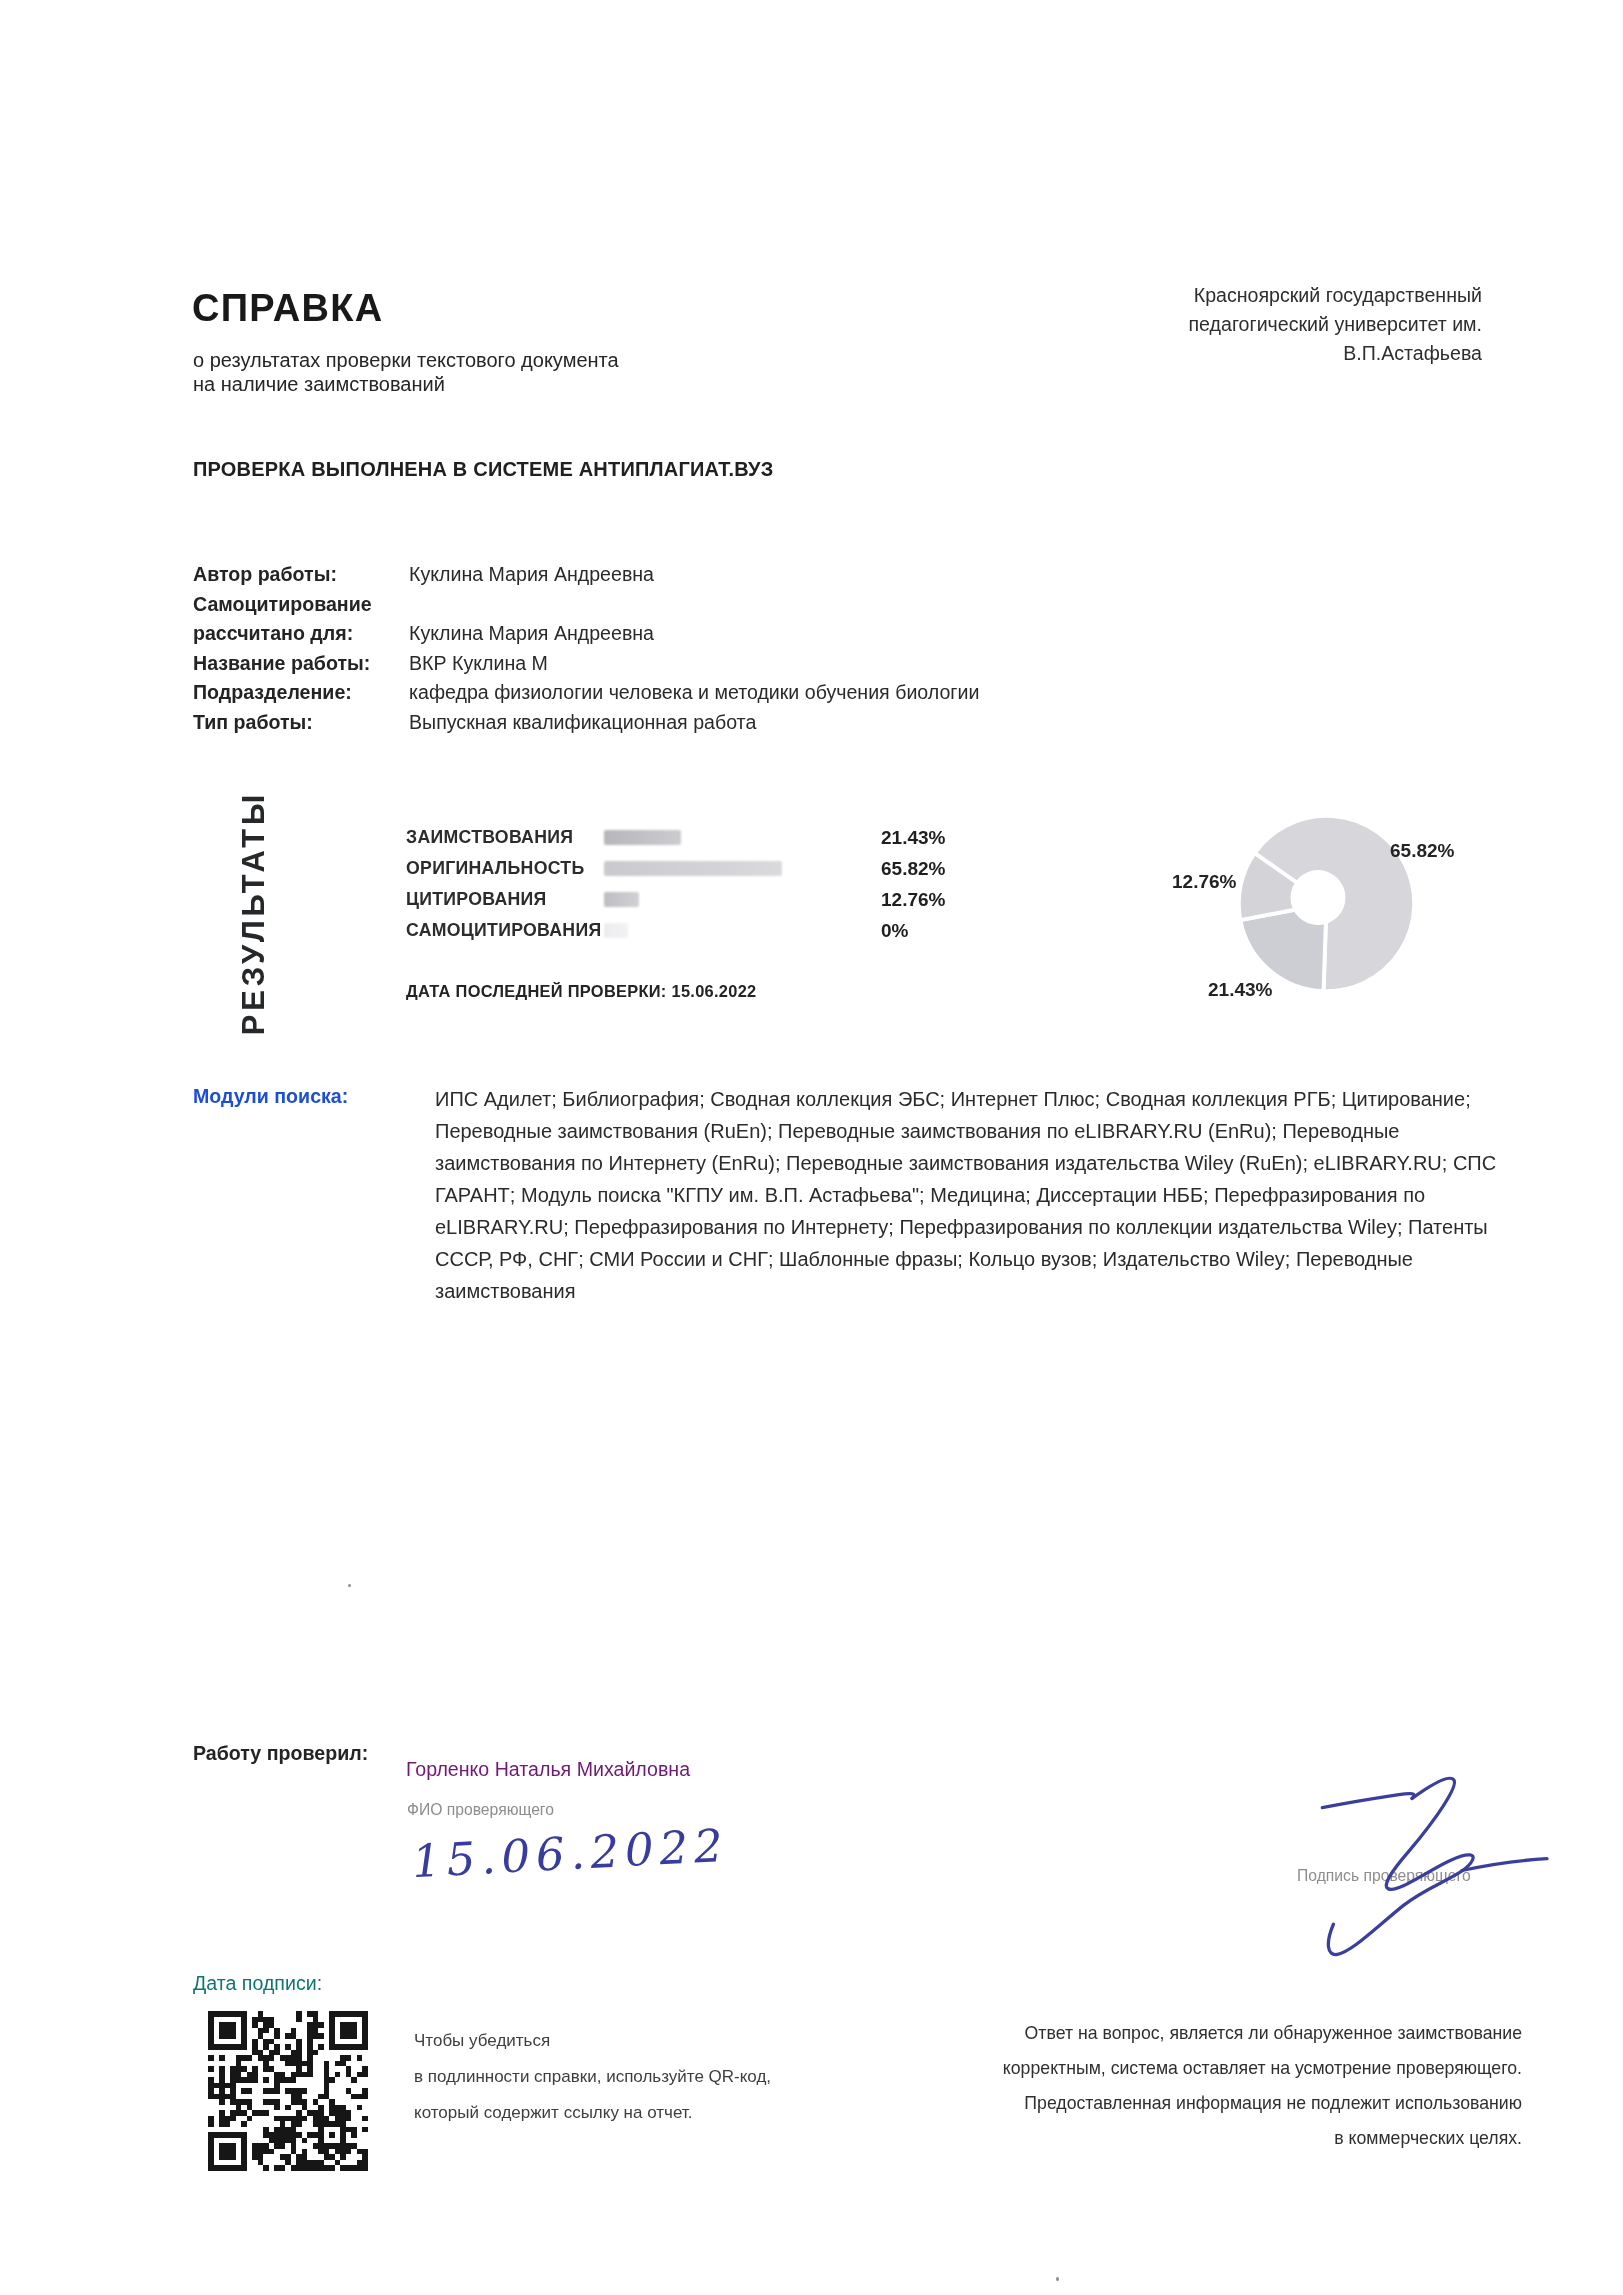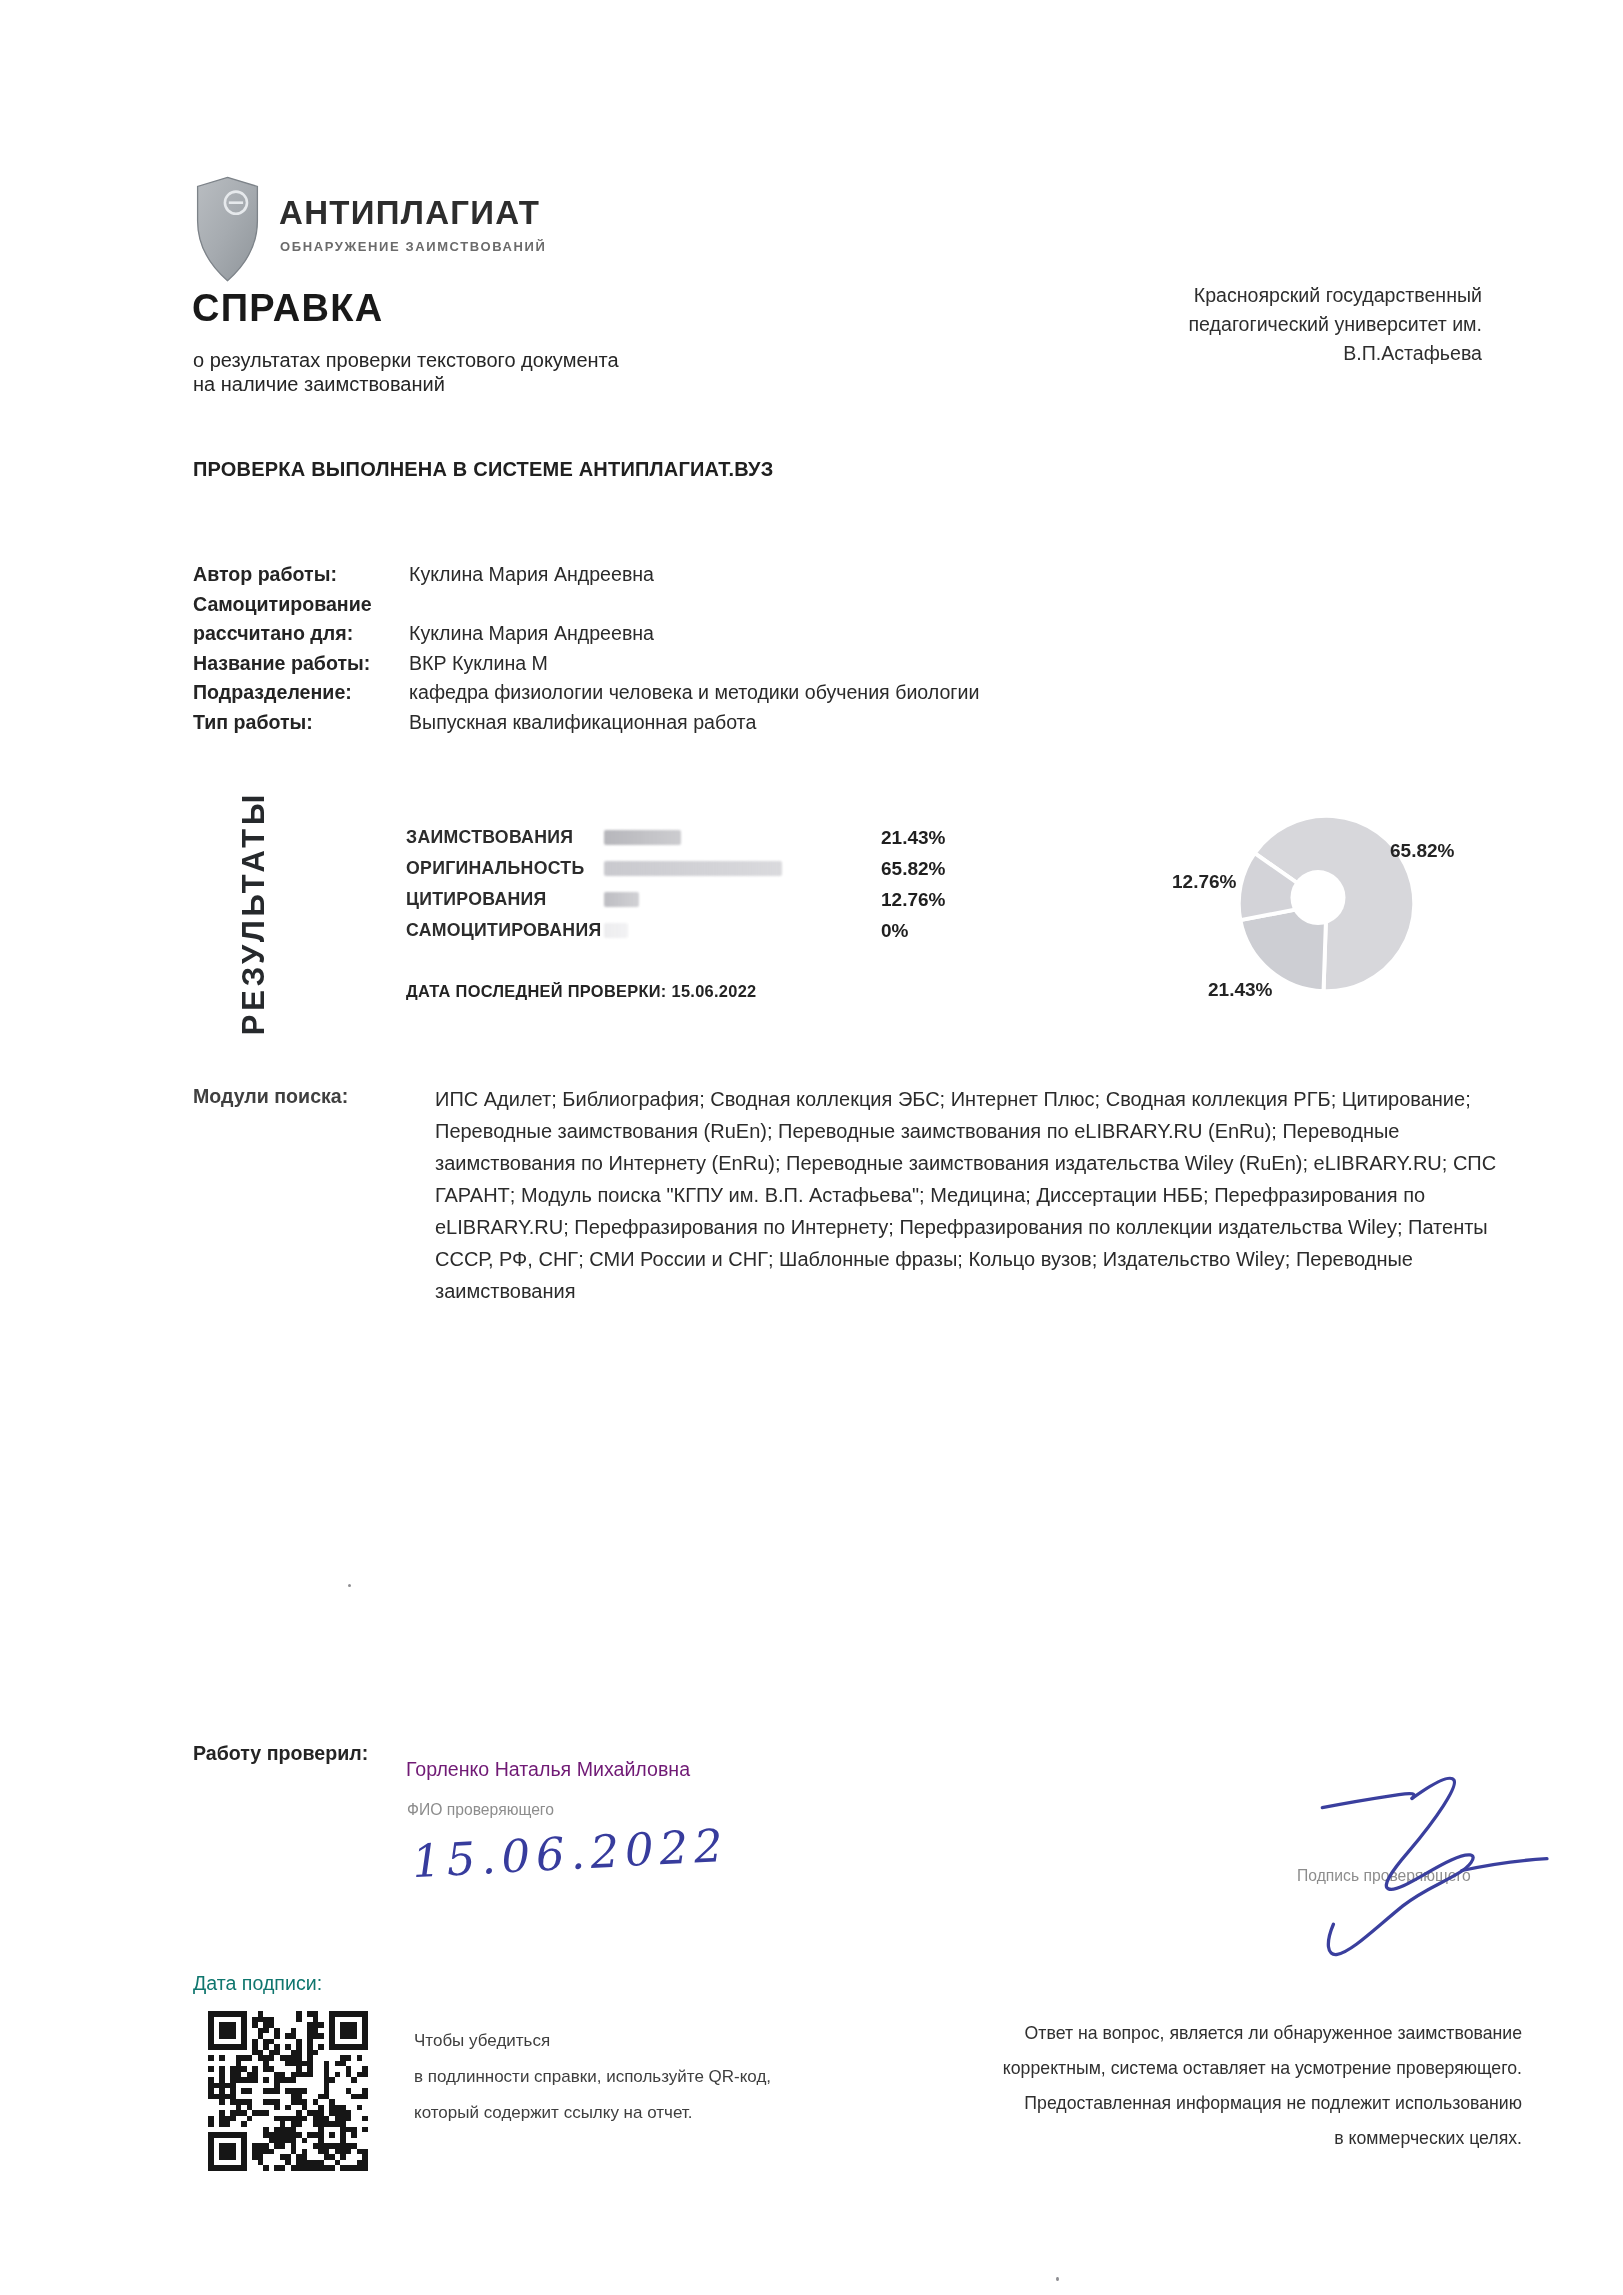--- a/index.html
+++ b/index.html
@@ -40,21 +40,21 @@
   #last-check{left:406px;top:982px;font-size:16.4px;font-weight:700;letter-spacing:0.3px;color:#232323;}
 
   
   #donut-wrap{left:1225px;top:802px;width:203px;height:203px;}
   .callout{position:absolute;font-size:19px;font-weight:700;color:#242424;}
   #callout-orig{left:1390px;top:840px;}
   #callout-cit{left:1172px;top:871px;}
   #callout-borrow{left:1208px;top:979px;}
 
   
-  #modules-label{left:193px;top:1085px;font-size:19.6px;font-weight:700;color:#404040;}
+  #modules-label{left:193px;top:1085px;font-size:19.6px;font-weight:700;color:#1d4ed8;}
   #modules-text{left:406px;top:1083px;width:1087px;font-size:20px;line-height:32px;color:#2b2b2b;margin-left:29px;}
 
   
   #checked-label{left:193px;top:1742px;font-size:19.6px;font-weight:700;color:#242424;}
   #checked-value{left:406px;top:1742px;font-size:19.6px;color:#701a75;margin-top:16px;}
   #fio-caption{left:407px;top:1801px;font-size:15.7px;color:#8d8d8d;}
   #date-label{left:193px;top:1972px;font-size:19.6px;font-weight:400;color:#0f766e;}
   #date-hand{left:412px;top:1827px;font-family:"DejaVu Serif",serif;font-style:italic;
              font-size:45px;color:#373c9d;letter-spacing:5.9px;transform:rotate(-3deg);}
   #sig-wrap{left:1260px;top:1767px;width:308px;height:190px;}
@@ -68,38 +68,20 @@
 
   .speck{position:absolute;background:#8f8f93;border-radius:50%;}
   #speck1{left:348px;top:1584px;width:3.3px;height:3.3px;}
   #speck2{left:1056px;top:2277px;width:2.6px;height:3.9px;}
 </style>
 </head>
 <body>
 
 <div class="page">
 
-  <div class="abs" id="logo">
-    <span id="logo-shield">
-      <svg width="65" height="108" viewBox="0 0 100 165">
-        <defs>
-          <linearGradient id="shg" x1="0" y1="0" x2="1" y2="1">
-            <stop offset="0" stop-color="#b9bdc1"></stop>
-              <stop offset="0.5" stop-color="#a6abb0"></stop>
-            <stop offset="1" stop-color="#8f959a"></stop>
-          </linearGradient>
-        </defs>
-        <path d="M50 3 L96 17 L96 70 C96 112 74 141 50 162 C26 141 4 112 4 70 L4 17 Z" fill="url(#shg)" stroke="#7d8389" stroke-width="2"></path>
-        <circle cx="63" cy="42" r="17" fill="none" stroke="#e6e9ec" stroke-width="4"></circle>
-        <path d="M52 42 L74 42" stroke="#e6e9ec" stroke-width="4"></path>
-      </svg>
-    </span>
-    <span id="logo-title">АНТИПЛАГИАТ</span>
-    <span id="logo-sub">ОБНАРУЖЕНИЕ ЗАИМСТВОВАНИЙ</span>
-  </div>
 
   <div class="abs preline" id="university">Красноярский государственный
 педагогический университет им.
 В.П.Астафьева</div>
   <div class="abs" id="cert-title">СПРАВКА</div>
   <div class="abs preline" id="cert-sub">о результатах проверки текстового документа
 на наличие заимствований</div>
   <div class="abs" id="system-line">ПРОВЕРКА ВЫПОЛНЕНА В СИСТЕМЕ АНТИПЛАГИАТ.ВУЗ</div>
 
   <div class="abs" id="meta">

